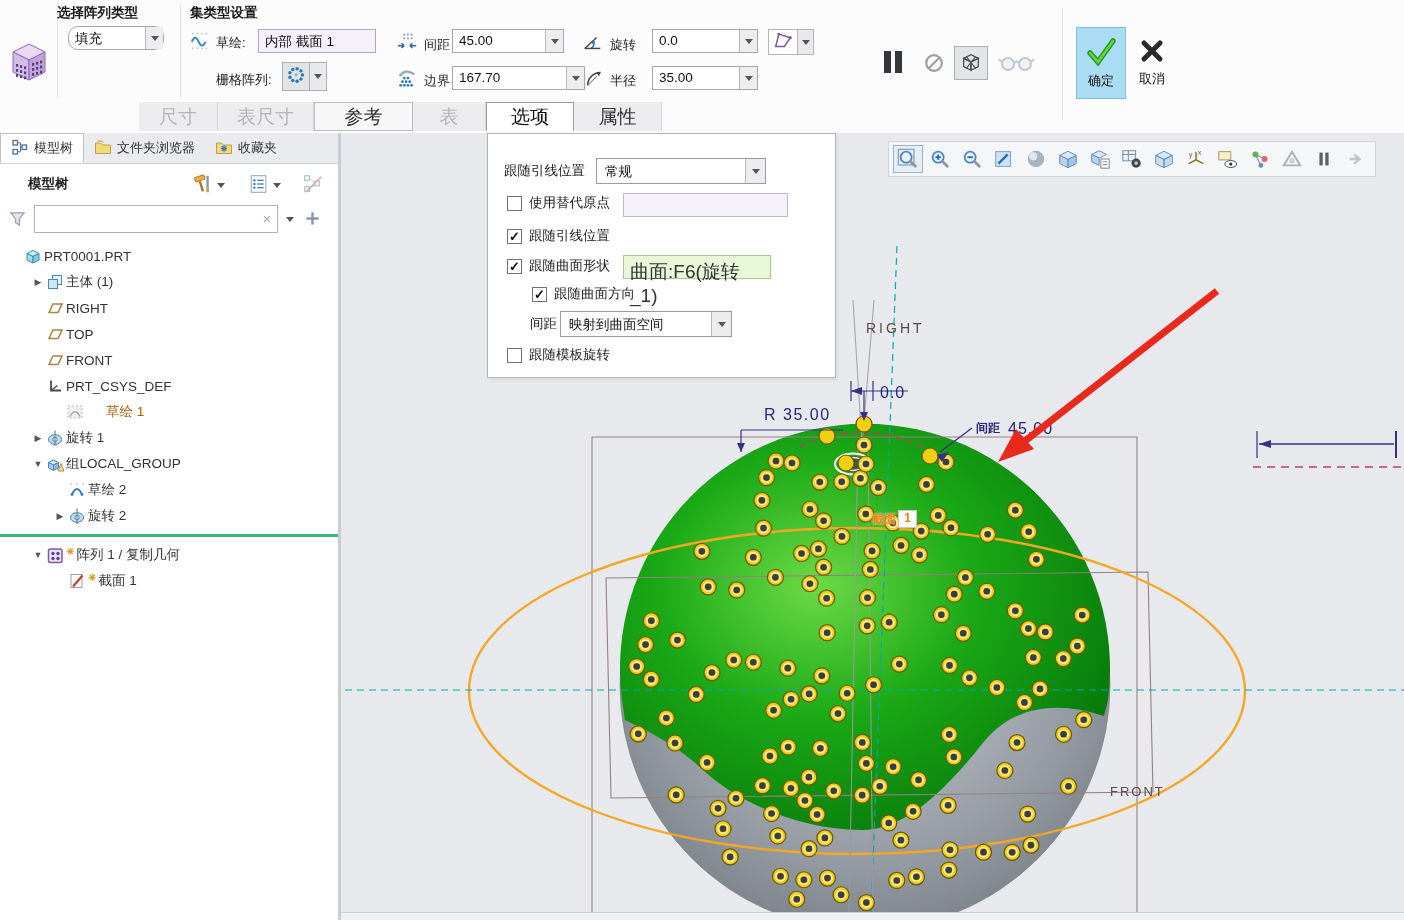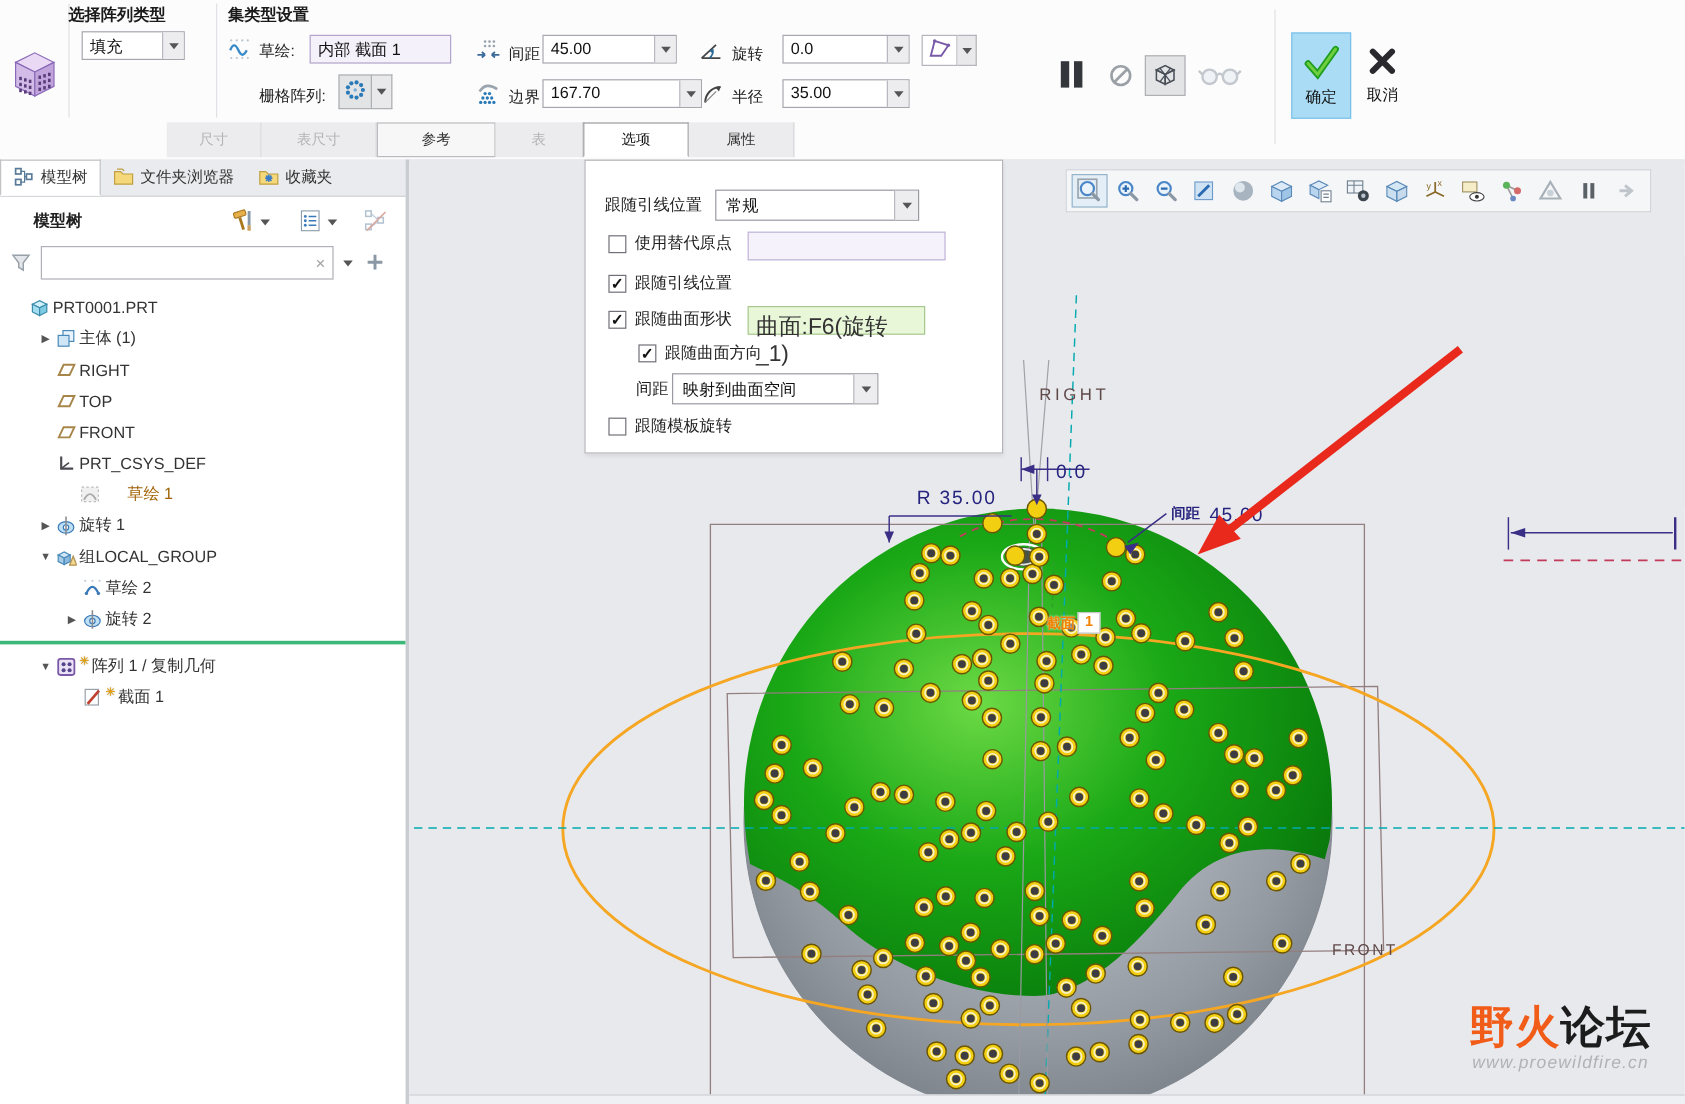--- a/index.html
+++ b/index.html
@@ -14,21 +14,21 @@
   .combo{position:absolute;display:flex;height:24px;background:#fff;border:1px solid #a6a6ae;box-sizing:border-box;}
   .combo .val{flex:1;padding:3px 6px 0 6px;font-size:13.5px;color:#111;white-space:nowrap;overflow:hidden;}
   .combo .cbtn{width:17px;border-left:1px solid #b8b8c0;background:#ededf0;display:flex;align-items:center;justify-content:center;}
   .caret{width:0;height:0;border-left:4px solid transparent;border-right:4px solid transparent;border-top:5px solid #555;}
   .field{position:absolute;height:24px;box-sizing:border-box;border:1px solid #b3a6cc;background:#f5f1fb;padding:3px 6px 0 6px;font-size:13.5px;color:#111;white-space:nowrap;}
   .iconbtn{position:absolute;display:flex;align-items:center;justify-content:center;box-sizing:border-box;}
   .pressed{background:#e3e4e6;border:1px solid #aeb0b4;}
   
   #rtabs{position:absolute;left:139px;top:102px;height:29px;display:flex;}
   .rtab{height:29px;box-sizing:border-box;display:flex;align-items:center;justify-content:center;
-        background:#ececee;border-right:1px solid #d8d8da;color:#333;font-size:12px;}
+        background:#ececee;border-right:1px solid #d8d8da;color:#333;font-size:19px;}
   .rtab.disabled{color:#b4b4b8;}
   .rtab.normal2{background:#f7f7f8;border:1px solid #bcbcc0;}
   .rtab.active{background:#ffffff;border:1px solid #9a9aa0;border-bottom:1px solid #fff;font-weight:normal;color:#111;}
   
   #okbox{left:1076px;top:27px;width:48px;height:70px;background:#aadcf5;border:1px solid #7cc0e8;
          display:flex;flex-direction:column;align-items:center;justify-content:center;cursor:pointer;}
   #cancelbox{left:1128px;top:27px;width:48px;height:70px;display:flex;flex-direction:column;align-items:center;justify-content:center;}
   .bigbtn-label{font-size:13px;color:#111;margin-top:2px;}
   
   #nav{left:0;top:133px;width:338px;height:787px;background:#ffffff;}
@@ -106,21 +106,21 @@
             <rect x="12" y="31.2" width="2.2" height="2.8"></rect>
             <rect x="16" y="32.4" width="2.2" height="2.8"></rect>
             <rect x="8" y="35" width="2.2" height="2.8"></rect>
             <rect x="12" y="36.2" width="2.2" height="2.8"></rect>
             <rect x="16" y="37.4" width="2.2" height="2.8"></rect>
           </g>
         </svg></span>
     </div>
 
   <div class="grouptitle" style="left:57px;">选择阵列类型</div>
-  <div class="combo" style="left:68px;top:26px;width:86px;">
+  <div class="combo" style="left:68px;top:26px;width:96px;border-radius:10px;">
     <div class="val">填充</div>
     <div class="cbtn">
         <span class="caret"></span>
       </div>
   </div>
 
   <div class="grouptitle" style="left:190px;">集类型设置</div>
   <span class="iconbtn" style="left:190px;top:30px;">
       <svg width="22" height="22" viewBox="0 0 24 24">
         <path d="M2,13 q3.5,-9 7.5,0 q3.5,8 7.5,0" stroke="#3a8ac8" stroke-width="2.2" fill="none"></path>
@@ -1394,24 +1394,20 @@
       </div>
     </div>
 
   
   <div id="sectag" class="abs" style="left:531px;top:377px;">
     <span class="txt">截面</span>
     <span class="box">1</span>
   </div>
 
   
-  <div id="wm" class="abs" style="left:862px;top:703px;">
-    <div class="row"><span class="o">野火</span><span class="b">论坛</span></div>
-    <div class="url">www.proewildfire.cn</div>
-  </div>
   <div id="bottomstrip" class="abs" style="left:0;top:779px;width:1063px;"></div>
 </div>
 
 <div id="opanel" class="abs">
   <div class="orow" style="left:16px;top:28px;">
     <span>跟随引线位置</span>
   </div>
   <div class="ocombo abs" style="left:108px;top:24px;width:170px;">
     <div class="val">常规</div>
     <div class="cbtn">

